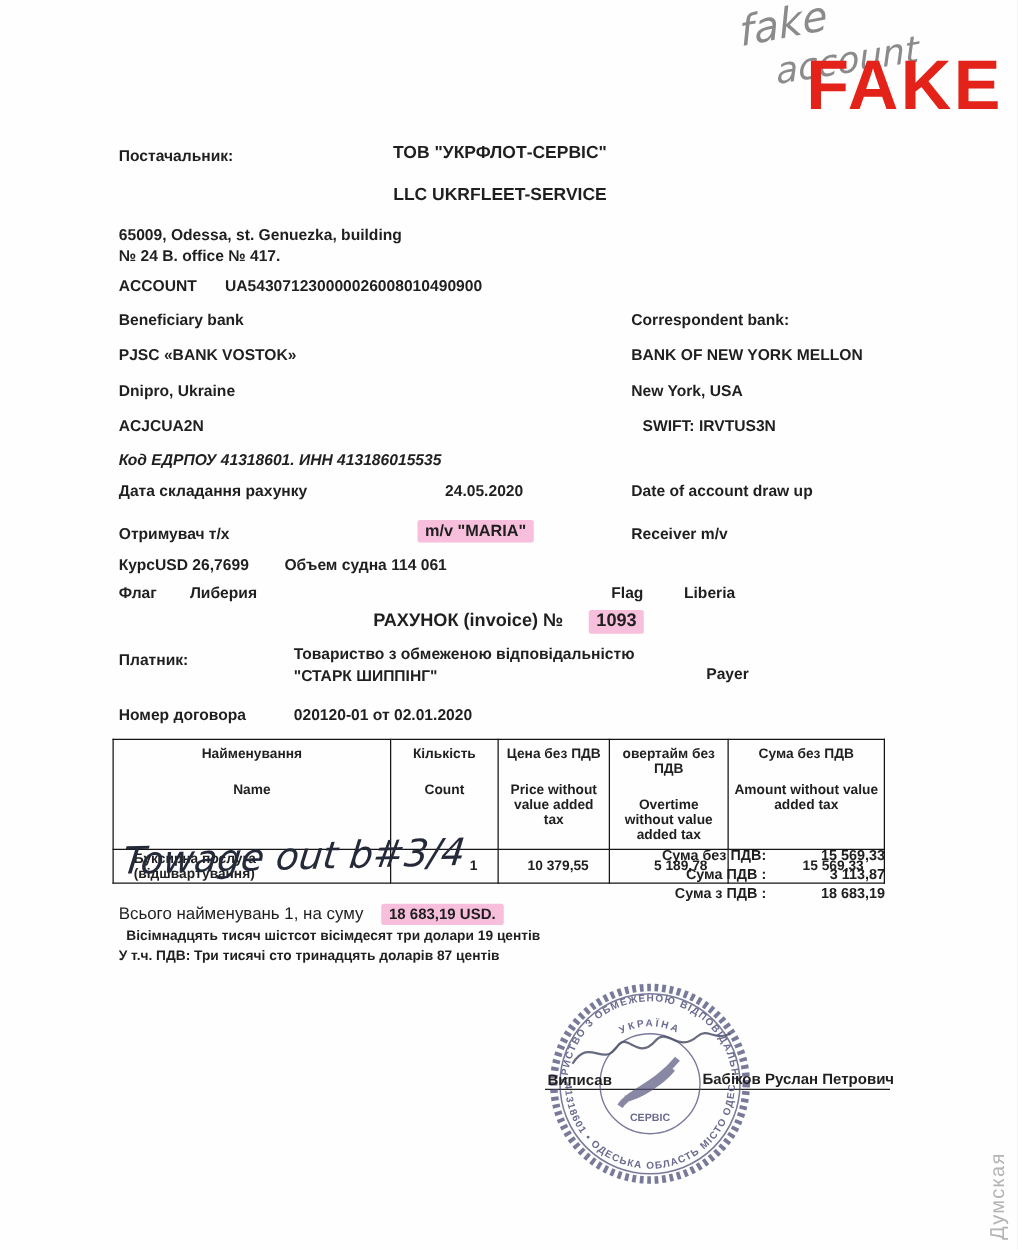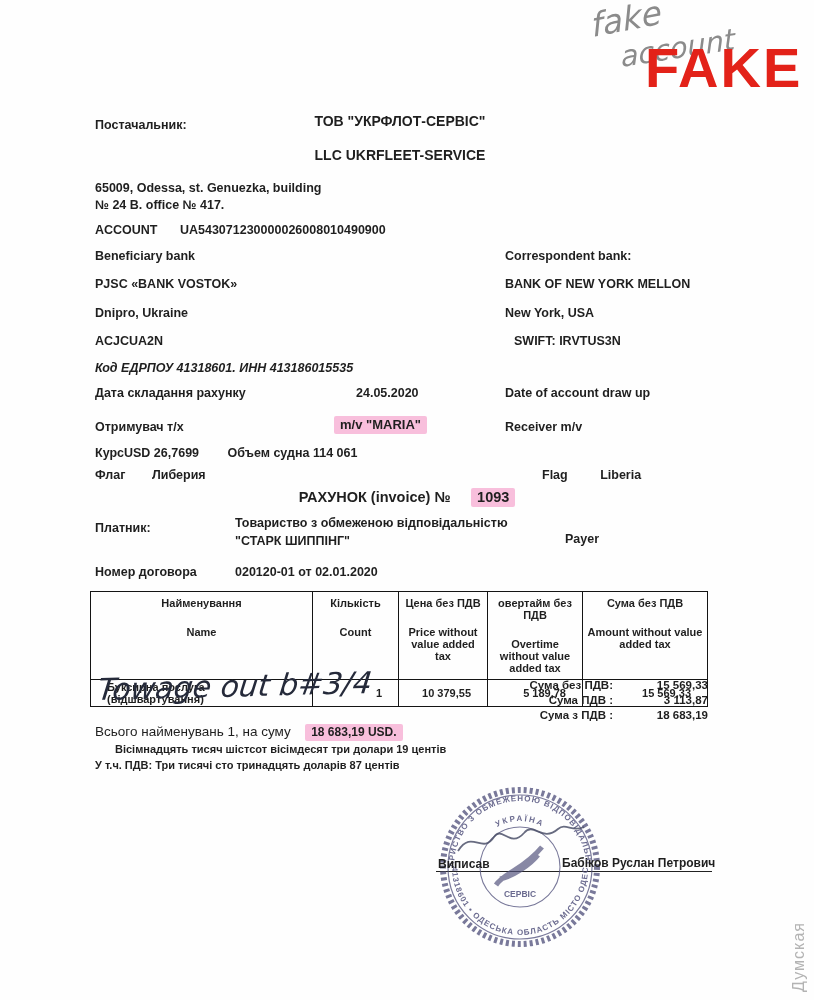--- a/index.html
+++ b/index.html
@@ -83,21 +83,21 @@
 
   <div class="abs" style="left:95px;top:443px;">
     <span class="b t12">КурсUSD 26,7699</span>
     <span class="b t12" style="margin-left:24px;">Объем судна  114 061</span>
   </div>
 
   <div class="abs" style="left:95px;top:465px;">
     <span class="b t12">Флаг</span>
     <span class="b t12" style="margin-left:22px;">Либерия</span>
   </div>
-  <div class="abs" style="left:531px;top:465px;padding-left:11px;">
+  <div class="abs" style="left:478px;top:465px;padding-left:11px;">
     <span class="b t12">Flag</span>
     <span class="b t12" style="margin-left:28px;">Liberia</span>
   </div>
 
   <div class="abs centerblock" style="left:207px;top:488px;width:400px;">
     <span class="b" style="font-size:14.5px;">РАХУНОК (invoice) №</span>
     <span class="b hl" style="font-size:14.5px;margin-left:16px;">1093</span>
   </div>
 
   <div class="abs b t12" style="left:95px;top:521px;">Платник:</div>
@@ -164,21 +164,21 @@
     <div class="totrow">
       <span class="lab">Сума з  ПДВ :</span>
       <span class="val">18 683,19</span>
     </div>
   </div>
 
   <div class="abs" style="left:95px;top:722px;">
     <span style="font-size:13.5px;">Всього найменувань 1, на суму</span>
     <span class="b hl" style="font-size:12px;margin-left:10px;">18 683,19 USD.</span>
   </div>
-  <div class="abs b t11" style="left:95px;top:743px;padding-left:20px;">Вісімнадцять тисяч шістсот вісімдесят три долари 19 центів</div>
+  <div class="abs b t11" style="left:81px;top:743px;padding-left:20px;">Вісімнадцять тисяч шістсот вісімдесят три долари 19 центів</div>
   <div class="abs b t11" style="left:95px;top:759px;">У т.ч. ПДВ: Три тисячі сто тринадцять доларів 87 центів</div>
 
   <div class="abs sigline" style="left:436px;top:855px;width:276px;height:16px;"></div>
   <div class="abs b" style="left:438px;top:857px;font-size:12px;z-index:3;">Виписав</div>
   <div class="abs b" style="left:562px;top:856px;font-size:12px;z-index:3;">Бабіков Руслан Петрович</div>
 
   <div class="abs stampwrap" style="left:438px;top:785px;z-index:2;">
     <svg width="164" height="164" viewBox="0 0 164 164">
       <defs>
         <path id="arcOuterTop" d="M 16 82 A 66 66 0 0 1 148 82"></path>

